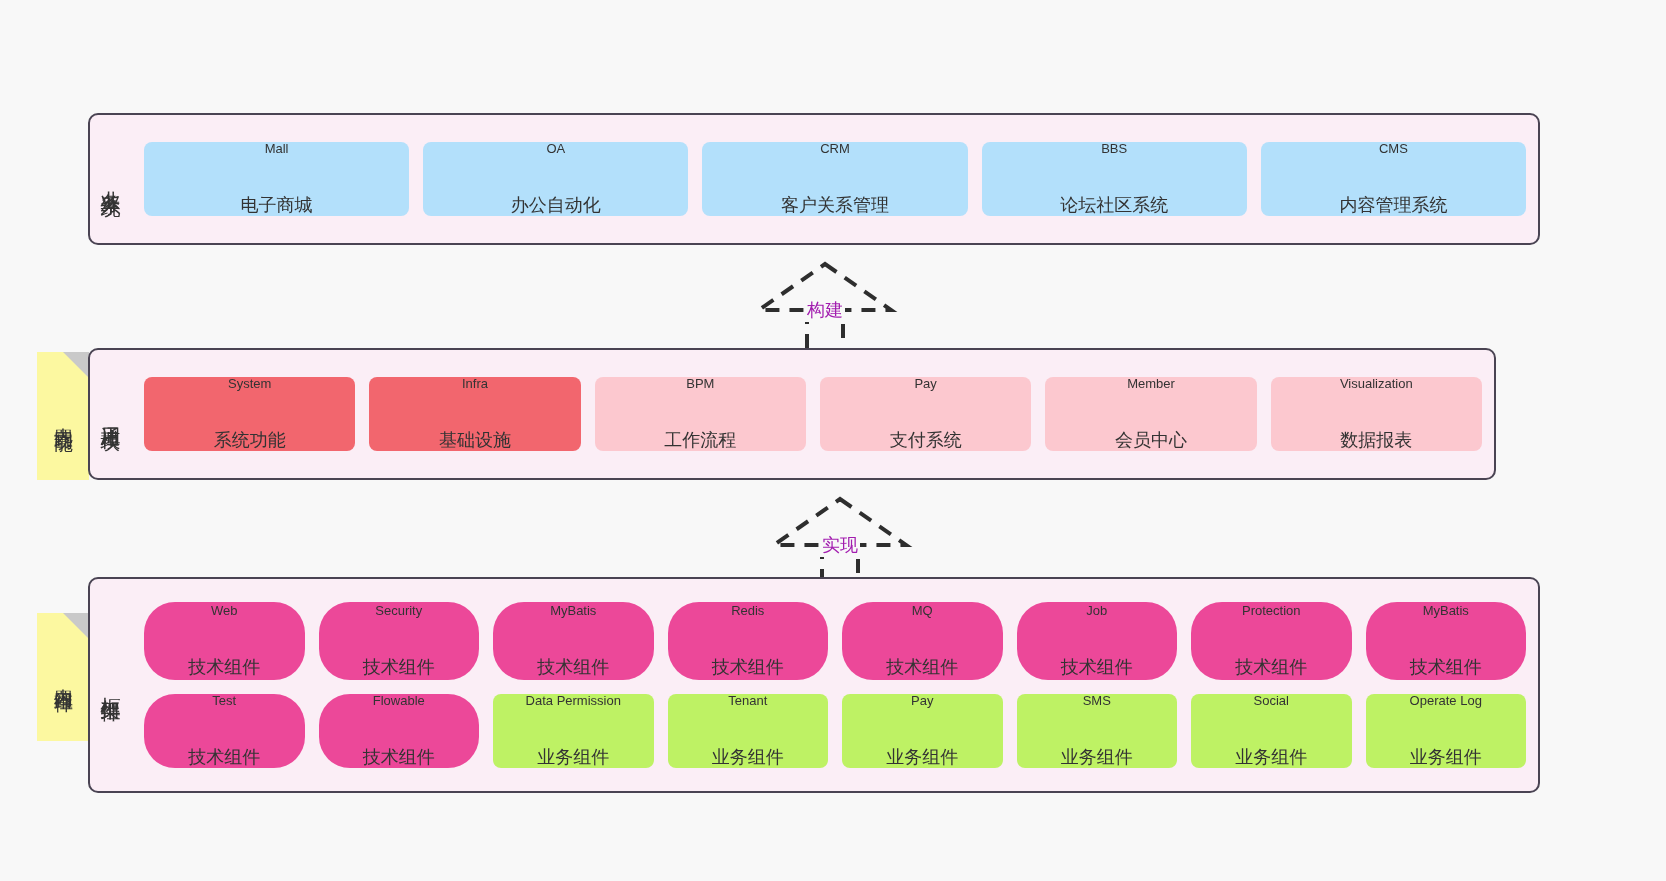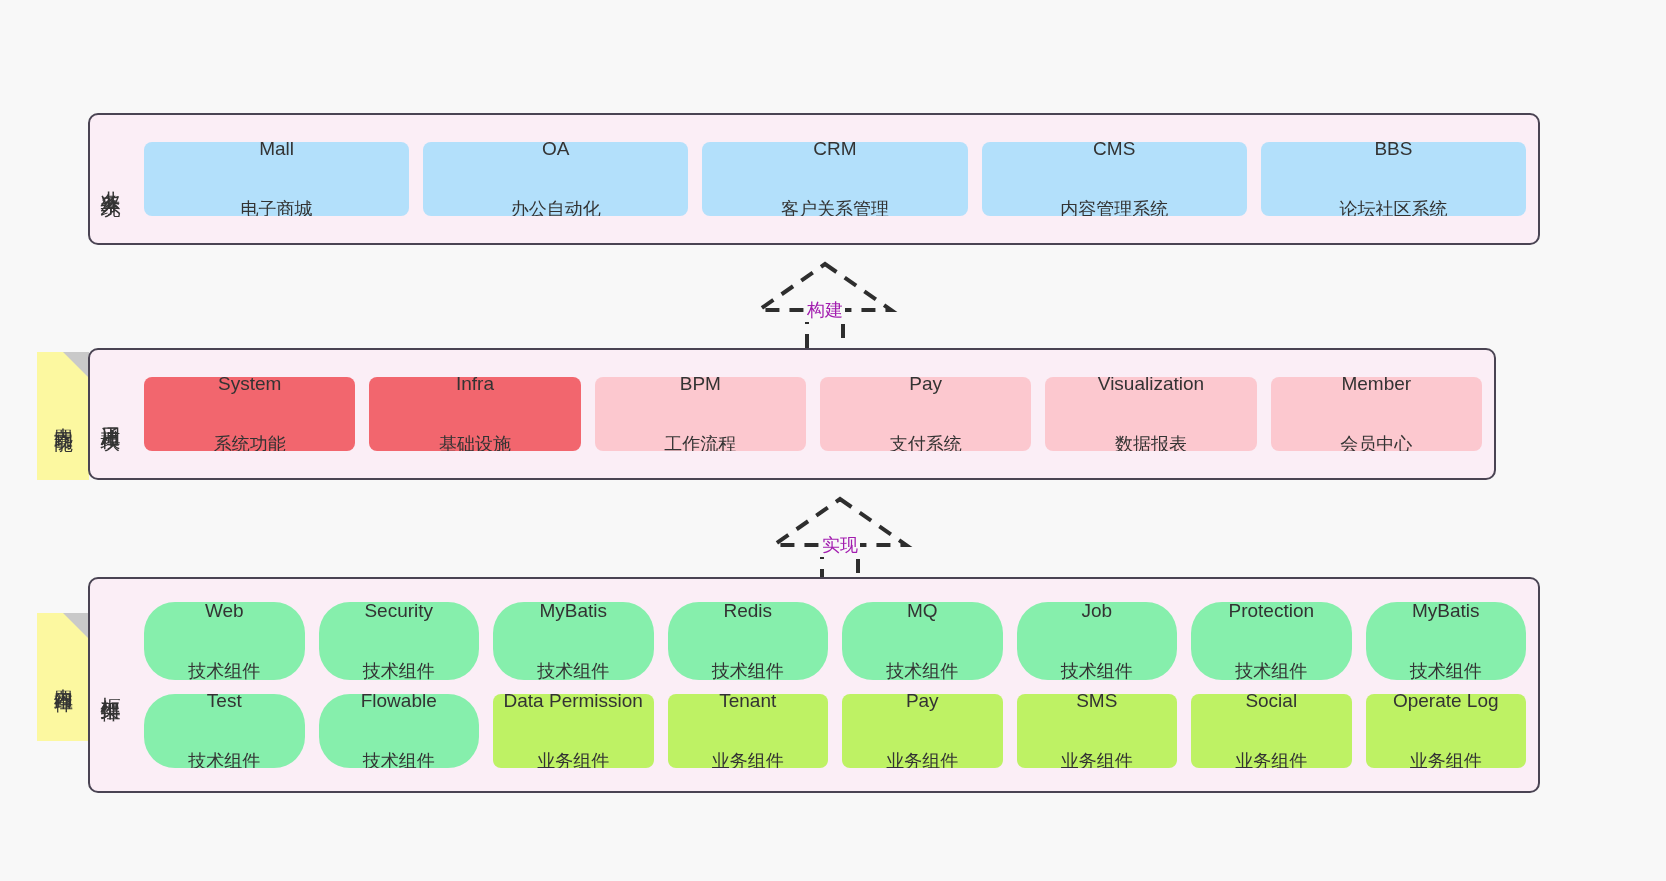--- a/index.html
+++ b/index.html
@@ -64,26 +64,26 @@
     display:flex;
     flex-direction:column;
     align-items:center;
     justify-content:center;
     text-align:center;
     line-height:1.28;
     color:#333;
     padding:4px 6px;
     overflow:hidden;
   }
-  .box .t1{font-size:19px;}
+  .box .t1{font-size:13px;}
   .box .t2{font-size:18px;margin-top:37px;}
   .box.blue  {background:#b3e0fb;}
   .box.red   {background:#f2666e;}
   .box.pink  {background:#fcc8cf;}
-  .box.green {background:#86efac;border-radius:31px;}
+  .box.green {background:#ec4899;border-radius:31px;}
   .box.lgreen{background:#bef264;}
 
   
   .note{
     position:absolute;
     box-sizing:border-box;
     background:#fcf8a0;
     color:#333;
     font-size:19px;
     display:flex;
@@ -138,26 +138,26 @@
         </div>
         <div class="box blue">
           <span class="t1">OA</span>
           <span class="t2">办公自动化</span>
         </div>
         <div class="box blue">
           <span class="t1">CRM</span>
           <span class="t2">客户关系管理</span>
         </div>
         <div class="box blue">
+          <span class="t1">BBS</span>
+          <span class="t2">论坛社区系统</span>
+        </div>
+        <div class="box blue">
           <span class="t1">CMS</span>
           <span class="t2">内容管理系统</span>
-        </div>
-        <div class="box blue">
-          <span class="t1">BBS</span>
-          <span class="t2">论坛社区系统</span>
         </div>
 
       </div>
     </div>
   </div>
 </div>
 
 <div class="arrow" id="arrow-build" style="left:745px;top:258px;">
   <svg width="160" height="100" viewBox="0 0 160 100">
     <path d="M80 6 L146 52 L14 52 Z" fill="none" stroke="#2e2e2e" stroke-width="4" stroke-dasharray="14 10" stroke-linecap="butt"></path>
@@ -186,26 +186,26 @@
         </div>
         <div class="box pink">
           <span class="t1">BPM</span>
           <span class="t2">工作流程</span>
         </div>
         <div class="box pink">
           <span class="t1">Pay</span>
           <span class="t2">支付系统</span>
         </div>
         <div class="box pink">
+          <span class="t1">Member</span>
+          <span class="t2">会员中心</span>
+        </div>
+        <div class="box pink">
           <span class="t1">Visualization</span>
           <span class="t2">数据报表</span>
-        </div>
-        <div class="box pink">
-          <span class="t1">Member</span>
-          <span class="t2">会员中心</span>
         </div>
 
       </div>
     </div>
   </div>
 </div>
 
 <div class="arrow" id="arrow-implement" style="left:760px;top:493px;">
   <svg width="160" height="100" viewBox="0 0 160 100">
     <path d="M80 6 L146 52 L14 52 Z" fill="none" stroke="#2e2e2e" stroke-width="4" stroke-dasharray="14 10" stroke-linecap="butt"></path>

